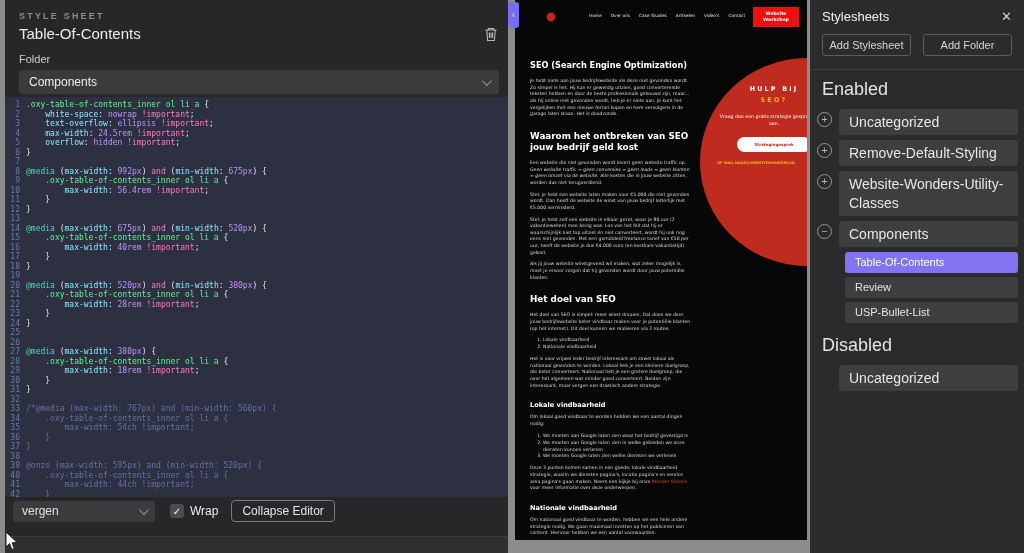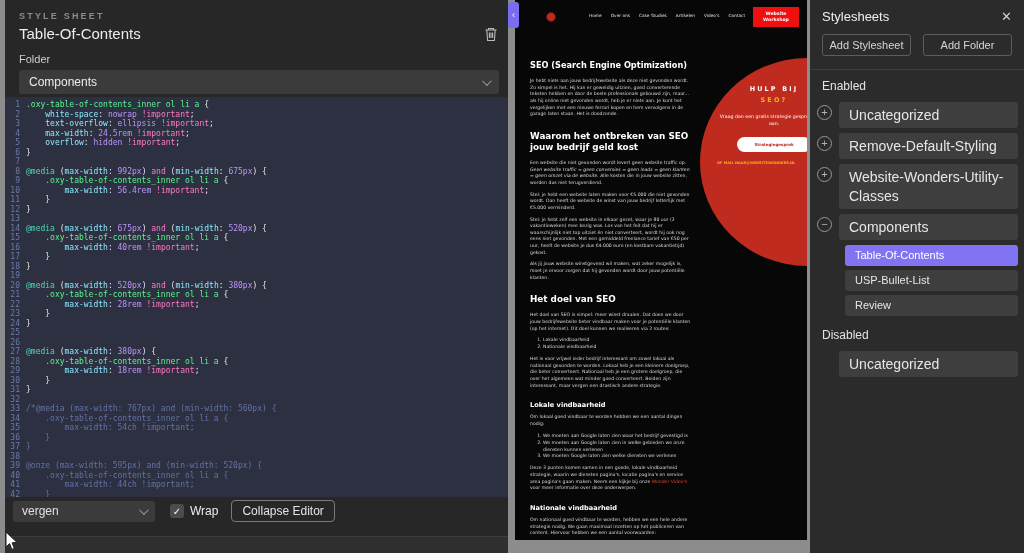--- a/index.html
+++ b/index.html
@@ -81,21 +81,21 @@
   
   .right-panel { position:absolute; left:810px; top:0; width:214px; height:553px; background:#2b2b2b; }
   .rp-head { display:flex; justify-content:space-between; align-items:center; padding:9px 12px 10px; }
   .rp-title { font-size:13px; color:#f0f0f0; font-weight:normal; }
   .rp-close { color:#cfcfcf; font-size:13px; cursor:pointer; line-height:1; }
   .rp-btns { display:flex; gap:12px; padding:0 12px 13px; }
   .rp-btn { flex:1; height:22px; border:1px solid #5c5c5c; border-radius:3px; color:#d5d5d5;
             font-size:11px; display:flex; align-items:center; justify-content:center;
             background:transparent; cursor:pointer; font-family:"Liberation Sans",sans-serif; }
   .rp-divider { height:1px; background:#3d3d3d; margin-bottom:9px; }
-  .rp-section { font-size:12px; color:#e3e3e3; padding:0 12px 9px; }
+  .rp-section { font-size:18px; color:#e3e3e3; padding:0 12px 9px; }
   .rp-row { display:flex; align-items:flex-start; gap:7px; padding:0 6px 5px 7px; }
   .rp-toggle { width:15px; height:15px; border:1px solid #969696; border-radius:50%; color:#b5b5b5;
                font-size:11px; line-height:13px; text-align:center; flex:none; margin-top:3px;
                cursor:pointer; }
   .rp-item { flex:1; background:#3e3e3e; border-radius:3px; padding:4px 10px; font-size:14px;
              color:#e6e6e6; line-height:1.3; min-height:21px; cursor:pointer; overflow-wrap:break-word; }
   .rp-children { padding:0 6px 0 35px; }
   .rp-child { background:#3e3e3e; border-radius:3px; padding:4px 10px; font-size:11px; color:#e6e6e6;
               margin-bottom:4px; min-height:21px; cursor:pointer; }
   .rp-child.selected { background:#8273f3; color:#fff; }
@@ -400,21 +400,21 @@
   <div class="rp-row">
     <span class="rp-toggle">+</span>
     <div class="rp-item">Website-Wonders-Utility-Classes</div>
   </div>
   <div class="rp-row">
     <span class="rp-toggle">−</span>
     <div class="rp-item">Components</div>
   </div>
   <div class="rp-children">
     <div class="rp-child selected">Table-Of-Contents</div>
+    <div class="rp-child">Review</div>
     <div class="rp-child">USP-Bullet-List</div>
-    <div class="rp-child">Review</div>
   </div>
 
   <div class="rp-section disabled-label">Disabled</div>
   <div class="rp-row no-icon">
     <div class="rp-item">Uncategorized</div>
   </div>
 </div>
 
 </body></html>

